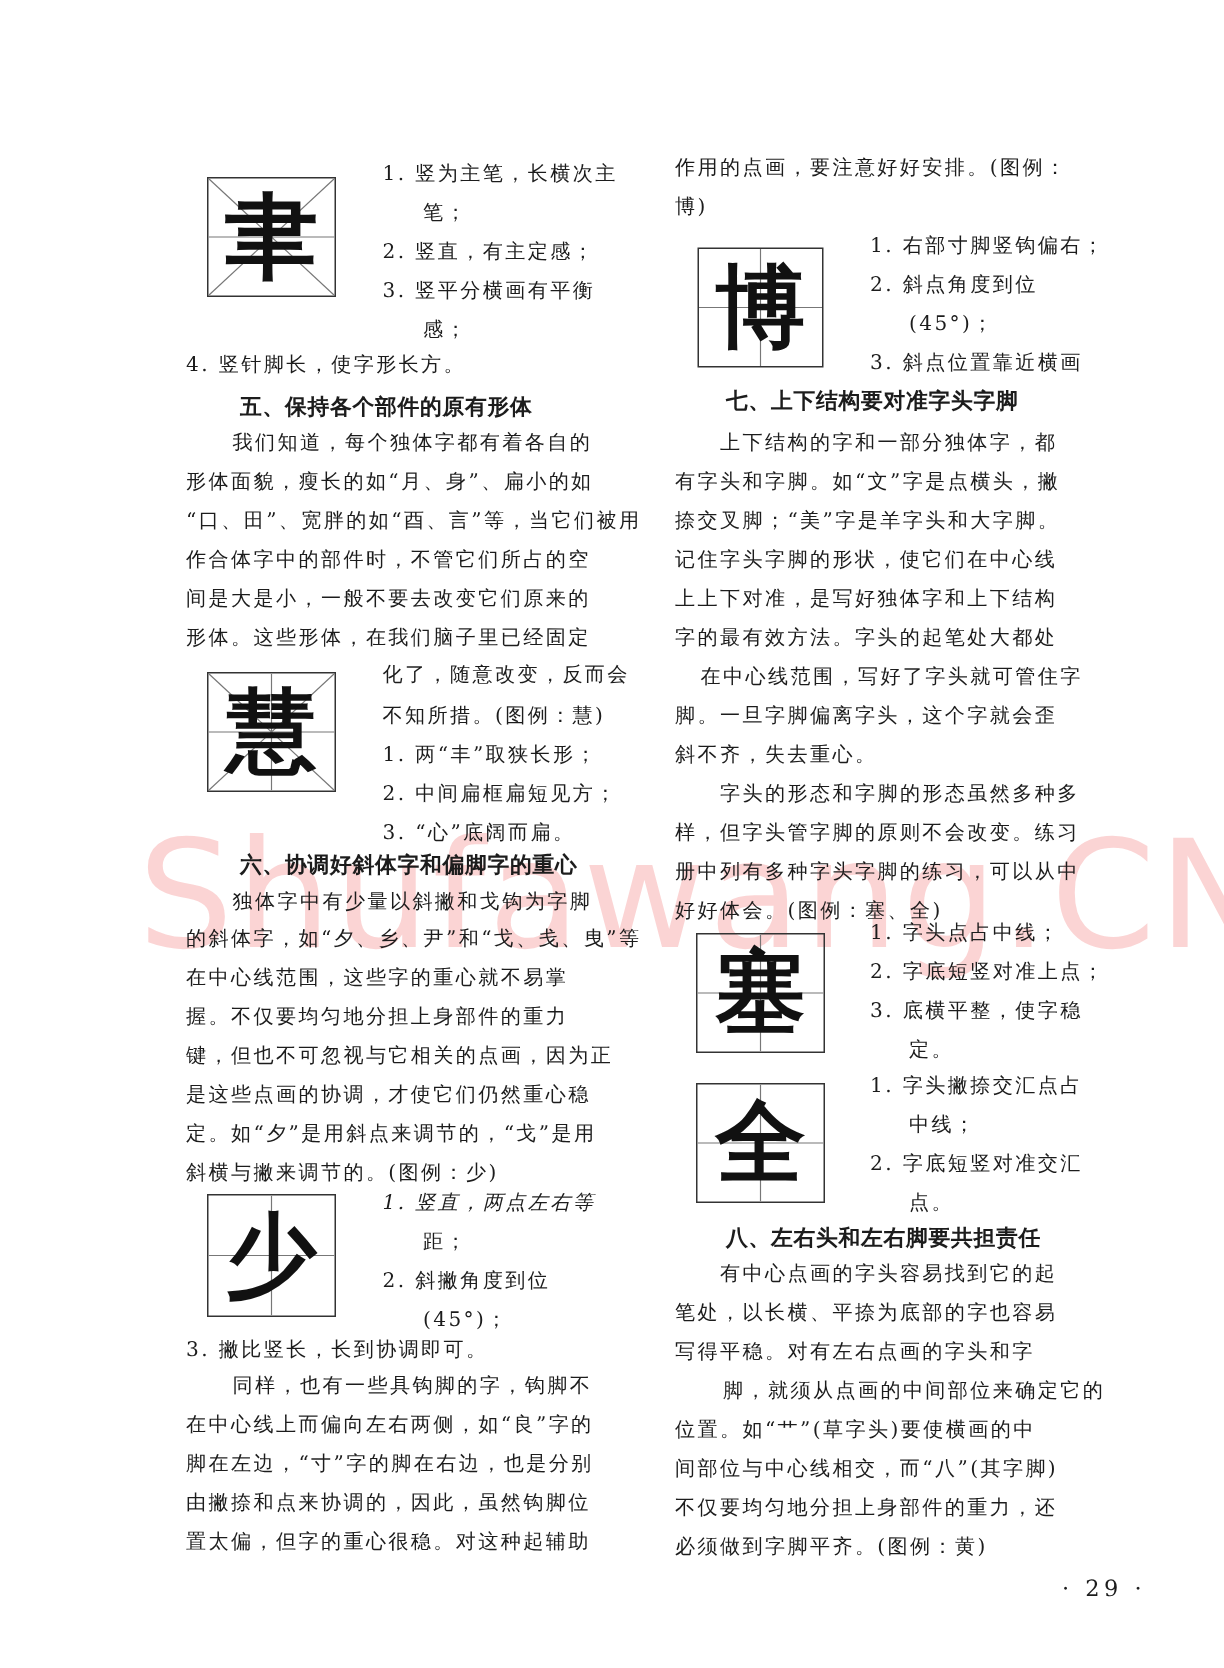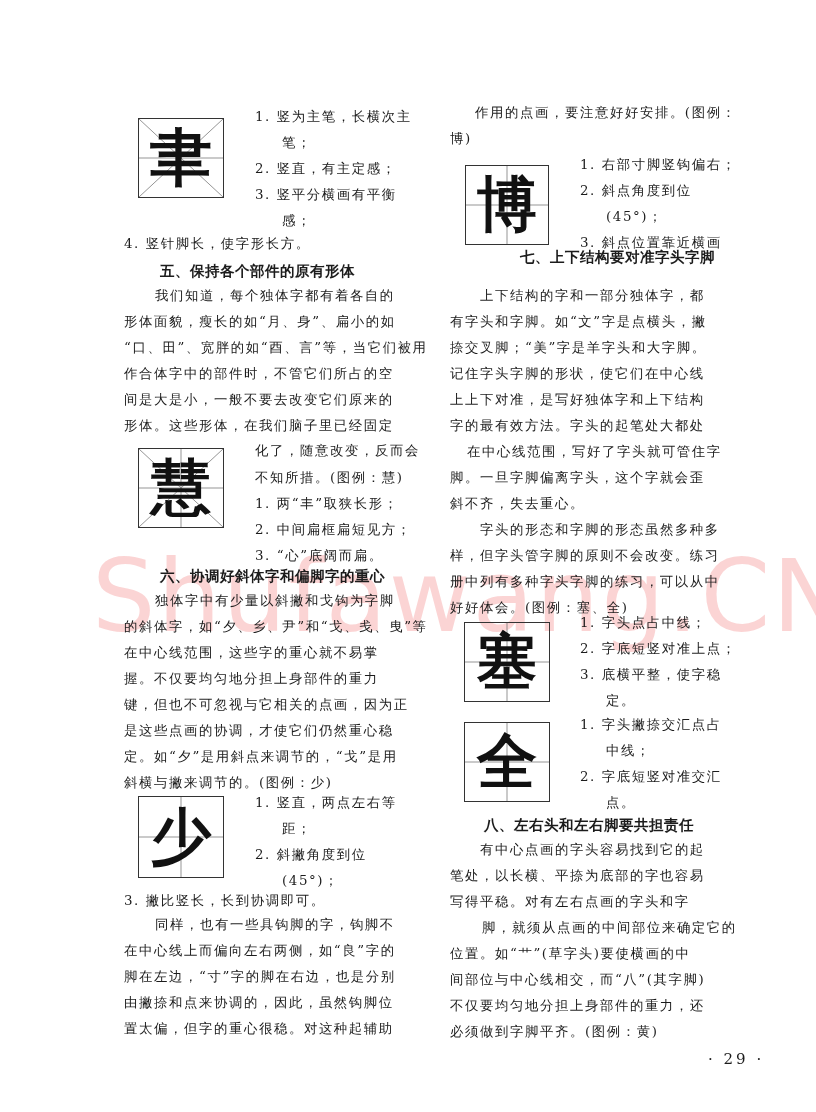--- a/index.html
+++ b/index.html
@@ -72,50 +72,50 @@
   <div class="p" style="left:124px;top:744px;">定。如“夕”是用斜点来调节的，“戈”是用</div>
   <div class="p" style="left:124px;top:770px;">斜横与撇来调节的。(图例：少)</div>
 
   <div class="box" style="left:138px;top:796px;width:86px;height:82px;">
     <svg viewBox="0 0 86 82" preserveAspectRatio="none">
       <line x1="43" y1="0" x2="43" y2="82" stroke="#777" stroke-width="0.8"></line>
       <line x1="0" y1="41" x2="86" y2="41" stroke="#777" stroke-width="0.8"></line>
     </svg>
     <div class="glyph" style="font-size:60px;">少</div>
   </div>
-  <div class="p" style="left:255px;top:790px;">1. 竖直，两点左右等</div>
+  <div class="p" style="left:255px;top:790px;font-style:italic;">1. 竖直，两点左右等</div>
   <div class="p" style="left:282px;top:816px;">距；</div>
   <div class="p" style="left:255px;top:842px;">2. 斜撇角度到位</div>
   <div class="p" style="left:282px;top:868px;">(45°)；</div>
   <div class="p" style="left:124px;top:888px;">3. 撇比竖长，长到协调即可。</div>
 
   <div class="p" style="left:155px;top:912px;">同样，也有一些具钩脚的字，钩脚不</div>
   <div class="p" style="left:124px;top:938px;">在中心线上而偏向左右两侧，如“良”字的</div>
   <div class="p" style="left:124px;top:964px;">脚在左边，“寸”字的脚在右边，也是分别</div>
   <div class="p" style="left:124px;top:990px;">由撇捺和点来协调的，因此，虽然钩脚位</div>
   <div class="p" style="left:124px;top:1016px;">置太偏，但字的重心很稳。对这种起辅助</div>
 </div>
 
 <div>
-  <div class="p" style="left:450px;top:100px;margin-left:25px;">作用的点画，要注意好好安排。(图例：</div>
+  <div class="p" style="left:450px;top:100px;">作用的点画，要注意好好安排。(图例：</div>
   <div class="p" style="left:450px;top:126px;">博)</div>
 
   <div class="box" style="left:465px;top:165px;width:84px;height:80px;">
     <svg viewBox="0 0 84 80" preserveAspectRatio="none">
       <line x1="42" y1="0" x2="42" y2="80" stroke="#777" stroke-width="0.8"></line>
       <line x1="0" y1="40" x2="84" y2="40" stroke="#777" stroke-width="0.8"></line>
     </svg>
     <div class="glyph" style="font-size:60px;">博</div>
   </div>
   <div class="p" style="left:580px;top:152px;">1. 右部寸脚竖钩偏右；</div>
   <div class="p" style="left:580px;top:178px;">2. 斜点角度到位</div>
   <div class="p" style="left:606px;top:204px;">(45°)；</div>
   <div class="p" style="left:580px;top:230px;">3. 斜点位置靠近横画</div>
 
-  <div class="h" style="left:484px;top:248px;margin-left:36px;">七、上下结构要对准字头字脚</div>
+  <div class="h" style="left:484px;top:258px;">七、上下结构要对准字头字脚</div>
   <div class="p" style="left:480px;top:283px;">上下结构的字和一部分独体字，都</div>
   <div class="p" style="left:450px;top:309px;">有字头和字脚。如“文”字是点横头，撇</div>
   <div class="p" style="left:450px;top:335px;">捺交叉脚；“美”字是羊字头和大字脚。</div>
   <div class="p" style="left:450px;top:361px;">记住字头字脚的形状，使它们在中心线</div>
   <div class="p" style="left:450px;top:387px;">上上下对准，是写好独体字和上下结构</div>
   <div class="p" style="left:450px;top:413px;">字的最有效方法。字头的起笔处大都处</div>
   <div class="p" style="left:450px;top:439px;margin-left:17px;">在中心线范围，写好了字头就可管住字</div>
   <div class="p" style="left:450px;top:465px;">脚。一旦字脚偏离字头，这个字就会歪</div>
   <div class="p" style="left:450px;top:491px;">斜不齐，失去重心。</div>
   <div class="p" style="left:480px;top:517px;">字头的形态和字脚的形态虽然多种多</div>

